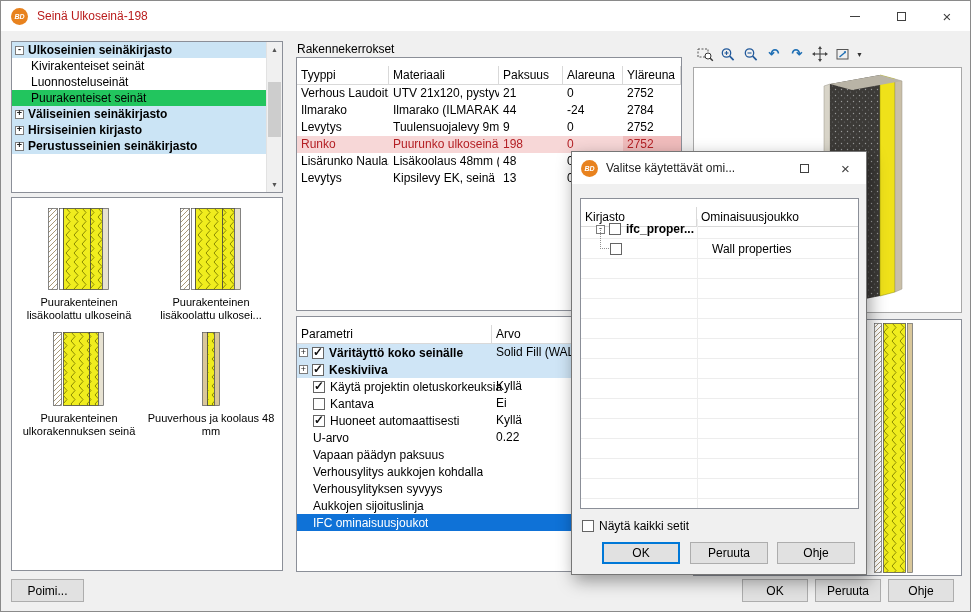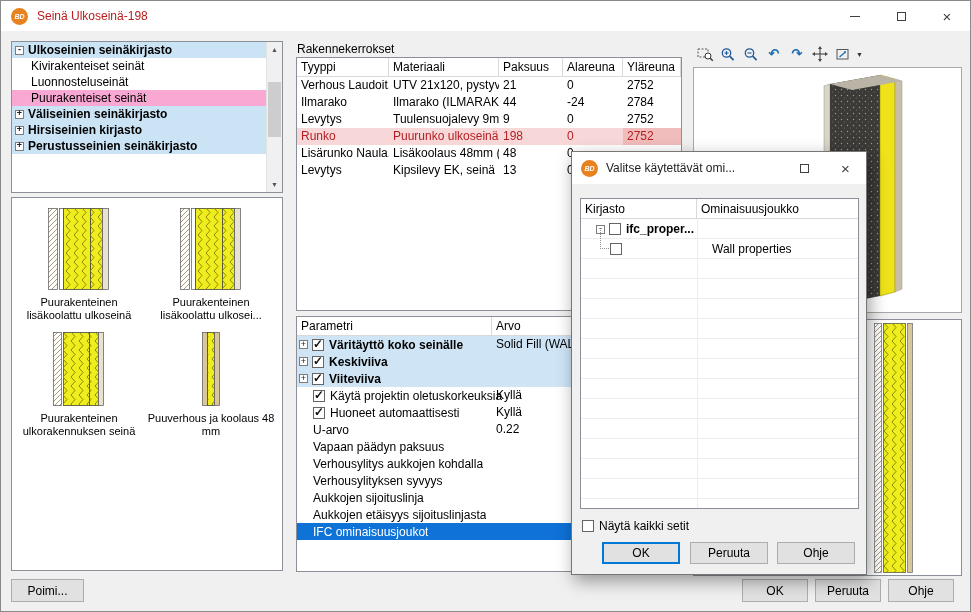--- a/index.html
+++ b/index.html
@@ -28,36 +28,36 @@
   .expbox.plus::after{content:"+";margin-top:-1px;}
   .expbox.minus::after{content:"-";margin-top:-2px;}
 
   
   .tree-box{left:10px;top:40px;width:272px;height:152px;}
   .tree-inner{position:absolute;left:0;top:0;right:16px;bottom:0;overflow:hidden;}
   .tree-head{height:17px;line-height:17px;padding-left:4px;white-space:nowrap;}
   .tree-item{height:16px;display:flex;align-items:center;padding-left:3px;white-space:nowrap;}
   .tree-item.hl{background:#cbe4f5;}
   .tree-item.child{padding-left:19px;}
-  .tree-item.graysel{background:#f9a8d4;}
+  .tree-item.graysel{background:#22c55e;}
   .vscroll{position:absolute;top:0;right:0;bottom:0;width:16px;background:#f0f0f0;border-left:1px solid #e2e2e2;}
   .vs-btn{position:absolute;left:0;right:0;height:15px;display:flex;align-items:center;justify-content:center;font-size:7px;color:#555;}
   .vs-btn.up{top:0;} .vs-btn.down{bottom:0;}
   .vs-thumb{position:absolute;left:1px;right:1px;top:40px;height:55px;background:#cdcdcd;}
 
   
   .thumbs-box{left:10px;top:196px;width:272px;height:374px;}
   .thumb{position:absolute;width:130px;text-align:center;}
   .thumb .cap{font-size:11px;line-height:13px;margin-top:3px;}
   .t1{left:2px;top:10px;} .t2{left:134px;top:10px;} .t3{left:2px;top:134px;} .t4{left:134px;top:134px;}
 
   
   .layers-label{position:absolute;left:296px;top:41px;font-size:12px;}
   .layers-box{left:295px;top:56px;width:386px;height:254px;}
-  .thead{display:flex;height:19px;border-bottom:1px solid #d9d9d9;align-items:center;}
+  .thead{display:flex;height:19px;border-bottom:1px solid #d9d9d9;align-items:center;margin-top:8px;}
   .thead .hcell{padding:0 4px;border-right:1px solid #d9d9d9;height:19px;line-height:19px;overflow:hidden;white-space:nowrap;}
   .trow{display:flex;height:17px;align-items:center;}
   .tcell{padding:0 4px;height:17px;line-height:17px;overflow:hidden;white-space:nowrap;}
   .lc1{width:92px;} .lc2{width:110px;} .lc3{width:64px;} .lc4{width:60px;} .lc5{flex:1;}
   .trow.runko{background:#f7d7d7;color:#b42025;}
   .trow.runko .lc5{background:#f0bcbc;}
 
   
   .params-box{left:295px;top:315px;width:386px;height:256px;}
   .pc1{width:195px;} .pc2{flex:1;}
@@ -287,32 +287,31 @@
       <span class="chk on"></span>
       <span class="plabel bold">Väritäyttö koko seinälle</span>
       <span class="pvalue">Solid Fill (WAL</span>
     </div>
     <div class="prow group">
       <span class="expbox plus"></span>
       <span class="chk on"></span>
       <span class="plabel bold">Keskiviiva</span>
       <span class="pvalue"></span>
     </div>
-    <div class="prow group">
-      <span class="expbox plus"></span>
-      <span class="chk on"></span>
-      <span class="plabel bold">Viiteviiva</span>
-      <span class="pvalue"></span>
-    </div>
     <div class="prow">
       <span class="chk on"></span>
       <span class="plabel">Käytä projektin oletuskorkeuksia</span>
       <span class="pvalue">Kyllä</span>
     </div>
     <div class="prow">
+      <span class="chk"></span>
+      <span class="plabel">Kantava</span>
+      <span class="pvalue">Ei</span>
+    </div>
+    <div class="prow">
       <span class="chk on"></span>
       <span class="plabel">Huoneet automaattisesti</span>
       <span class="pvalue">Kyllä</span>
     </div>
     <div class="prow">
       <span class="plabel">U-arvo</span>
       <span class="pvalue">0.22</span>
     </div>
     <div class="prow">
       <span class="plabel">Vapaan päädyn paksuus</span>
@@ -321,24 +320,20 @@
     <div class="prow">
       <span class="plabel">Verhousylitys aukkojen kohdalla</span>
       <span class="pvalue"></span>
     </div>
     <div class="prow">
       <span class="plabel">Verhousylityksen syvyys</span>
       <span class="pvalue"></span>
     </div>
     <div class="prow">
       <span class="plabel">Aukkojen sijoituslinja</span>
-      <span class="pvalue"></span>
-    </div>
-    <div class="prow">
-      <span class="plabel">Aukkojen etäisyys sijoituslinjasta</span>
       <span class="pvalue"></span>
     </div>
     <div class="prow selected">
       <span class="plabel">IFC ominaisuusjoukot</span>
     </div>
   </div>
 
   <div class="toolbar">
     <span class="ticon">
       <svg width="17" height="15">

